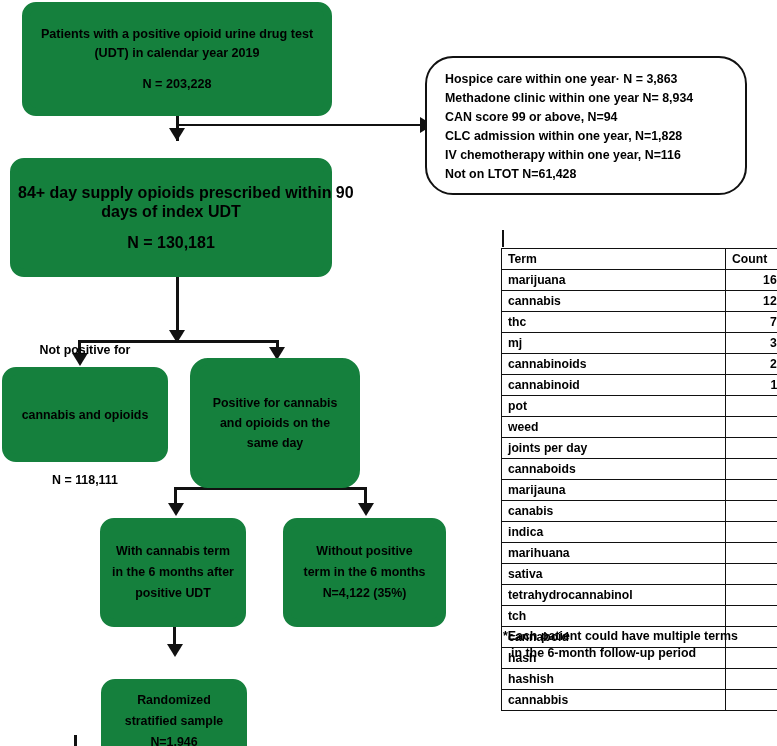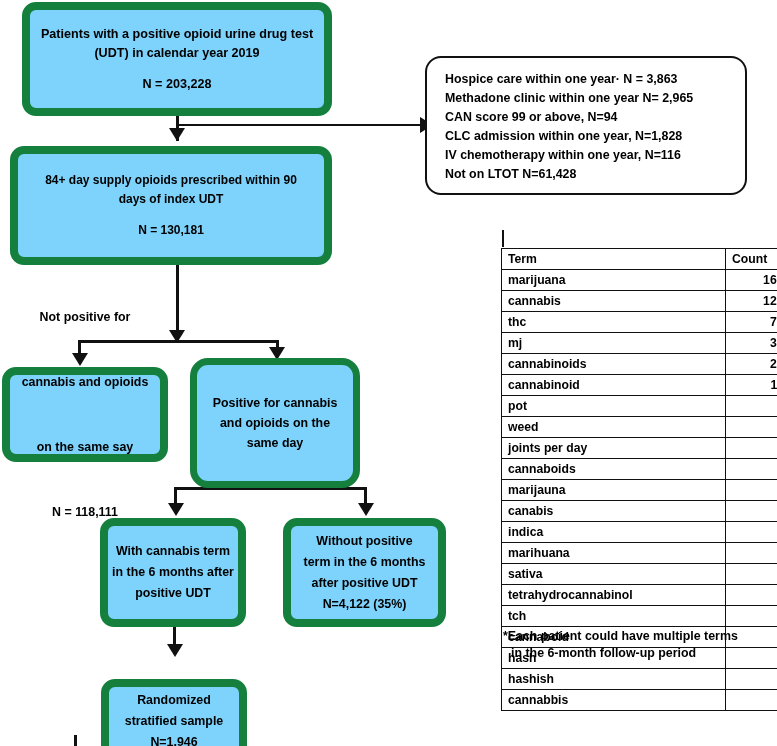--- a/index.html
+++ b/index.html
@@ -20,21 +20,21 @@
     position: absolute;
     left: 0; top: 0;
     width: 777px;
     height: 746px;
   }
 
   
   .fbox {
     position: absolute;
     box-sizing: border-box;
-    background: #7dd3fc;
+    background: #15803d;
     border: 8px solid #15803d;
     border-radius: 14px;
     display: flex;
     flex-direction: column;
     align-items: center;
     justify-content: center;
     text-align: center;
     font-weight: bold;
     color: #000000;
     z-index: 3;
@@ -49,21 +49,21 @@
     white-space: nowrap;
   }
   .fbox .spacer { height: 12px; }
 
   
   #excl-box {
     position: absolute;
     box-sizing: border-box;
     background: #ffffff;
     border: 2px solid #111111;
-    border-radius: 16px;
+    border-radius: 28px;
     padding: 12px 0 10px 18px;
     z-index: 3;
   }
   #excl-box .eline {
     display: block;
     font-weight: bold;
     font-size: 12.4px;
     line-height: 19px;
     white-space: nowrap;
   }
@@ -200,62 +200,60 @@
   <div class="vline" style="left:173px; top:627px; height:24px;"></div>
   <div class="arrow-down" style="left:167px; top:644px;"></div>
 
   <div class="fbox" style="left:22px; top:2px; width:310px; height:114px; font-size:12.6px; line-height:19px;">
     <span class="line">Patients with a positive opioid urine drug test</span>
     <span class="line">(UDT) in calendar year 2019</span>
     <span class="spacer"></span>
     <span class="line">N = 203,228</span>
   </div>
 
-  <div class="fbox" style="left:10px; top:146px; width:322px; height:119px; font-size:12px; line-height:19px;">
+  <div class="fbox" style="left:10px; top:158px; width:322px; height:119px; font-size:16px; line-height:19px;">
     <span class="line">84+ day supply opioids prescribed within 90</span>
     <span class="line">days of index UDT</span>
     <span class="spacer"></span>
     <span class="line">N = 130,181</span>
   </div>
 
   <div class="fbox" style="left:2px; top:367px; width:166px; height:95px; font-size:12.4px; line-height:20px;gap:45px;">
     <span class="line">Not positive for</span>
     <span class="line">cannabis and opioids</span>
-    <span class="line">on the same say</span>
     <span class="line">N = 118,111</span>
   </div>
 
   <div class="fbox thick" style="left:190px; top:358px; width:170px; height:130px; font-size:12.4px; line-height:20px;">
     <span class="line">Positive for cannabis</span>
     <span class="line">and opioids on the</span>
     <span class="line">same day</span>
   </div>
 
   <div class="fbox" style="left:100px; top:518px; width:146px; height:109px; font-size:12.4px; line-height:21px;">
     <span class="line">With cannabis term</span>
     <span class="line">in the 6 months after</span>
     <span class="line">positive UDT</span>
   </div>
 
   <div class="fbox" style="left:283px; top:518px; width:163px; height:109px; font-size:12.4px; line-height:21px;">
     <span class="line">Without positive</span>
     <span class="line">term in the 6 months</span>
-    <span class="line">after positive UDT</span>
     <span class="line">N=4,122 (35%)</span>
   </div>
 
   <div class="fbox" style="left:101px; top:655px; width:146px; height:85px; font-size:12.4px; line-height:21px;margin-top:24px;">
     <span class="line">Randomized</span>
     <span class="line">stratified sample</span>
     <span class="line">N=1,946</span>
   </div>
 
   <div id="excl-box" style="left:425px; top:56px; width:322px; height:139px;">
     <span class="eline">Hospice care within one year· N = 3,863</span>
-    <span class="eline">Methadone clinic within one year N= 2,965</span>
+    <span class="eline">Methadone clinic within one year N= 8,934</span>
     <span class="eline">CAN score 99 or above, N=94</span>
     <span class="eline">CLC admission within one year, N=1,828</span>
     <span class="eline">IV chemotherapy within one year, N=116</span>
     <span class="eline">Not on LTOT N=61,428</span>
   </div>
 
   <div id="title-tick"></div>
 
   <table id="freq-table">
     <thead>

